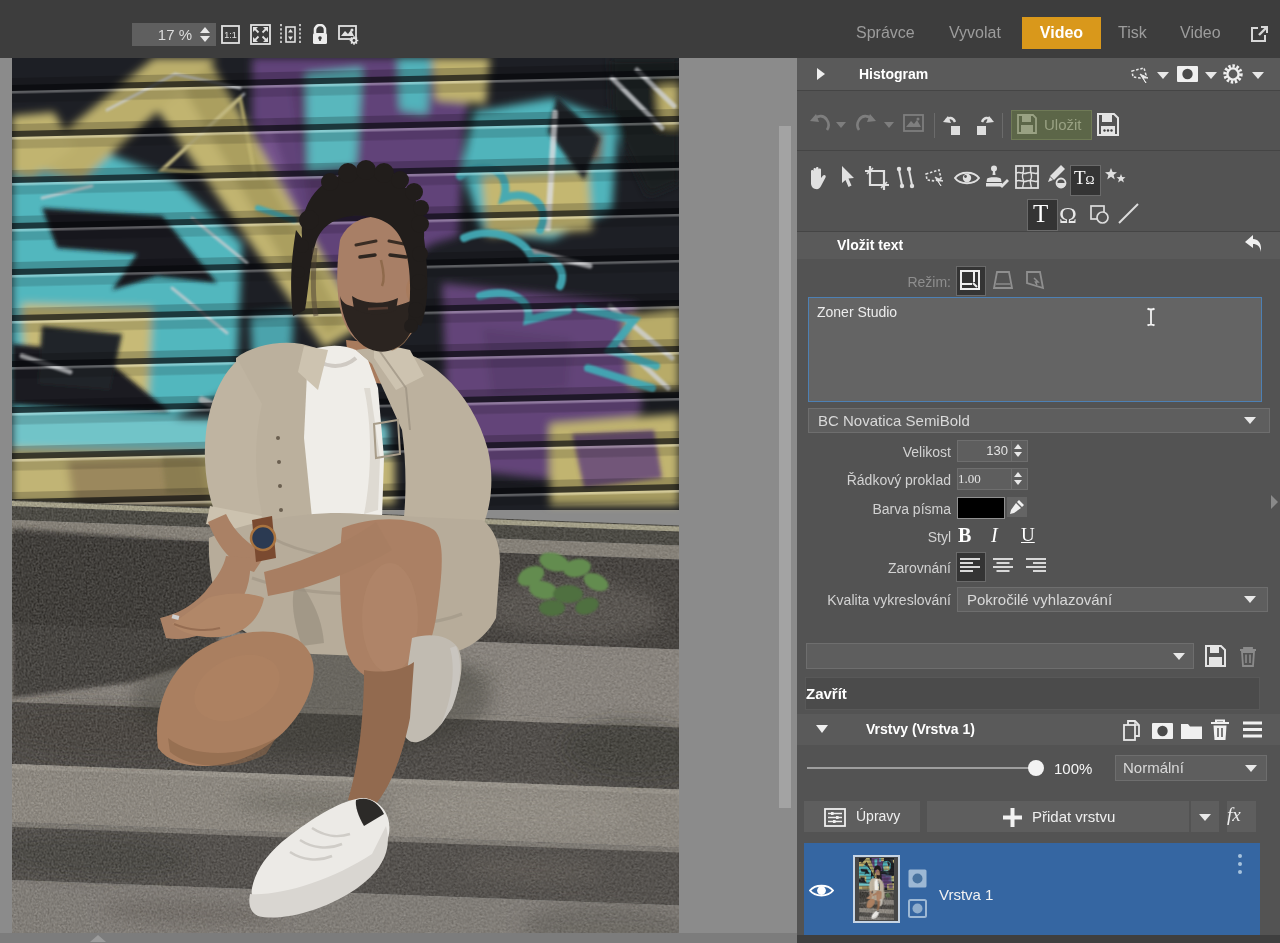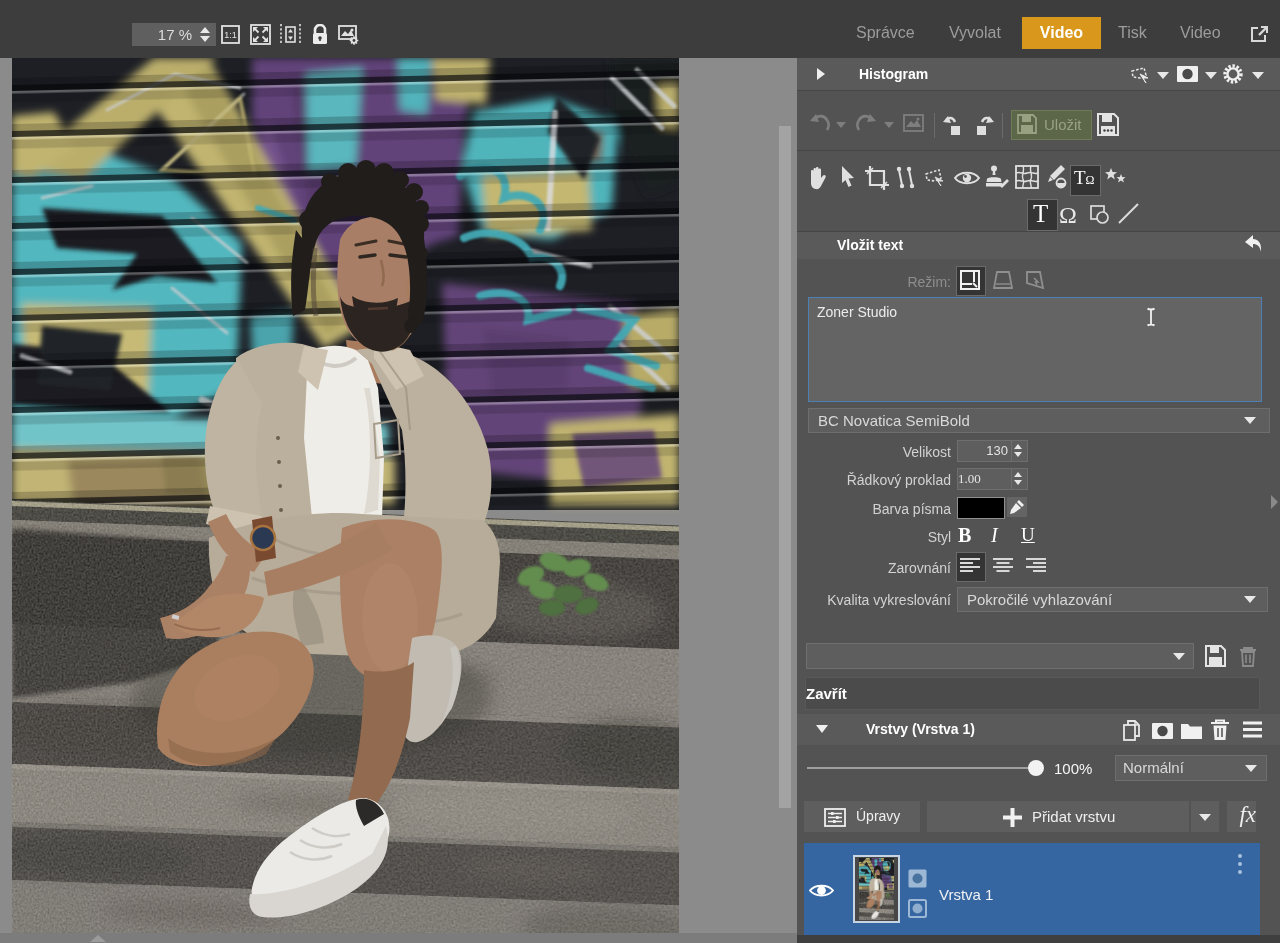--- a/index.html
+++ b/index.html
@@ -620,21 +620,21 @@
       </g>
     </svg>
   <div class="abs" style="left:59px;top:750px;color:#efefef;font-size:14px;">Úpravy</div>
   <div class="btn" style="left:130px;top:743px;width:262px;height:31px;"></div>
   <svg class="abs" style="left:206px;top:750px" width="19" height="19" viewBox="0 0 19 19">
       <path d="M7.5,0 L11.5,0 L11.5,7.5 L19,7.5 L19,11.5 L11.5,11.5 L11.5,19 L7.5,19 L7.5,11.5 L0,11.5 L0,7.5 L7.5,7.5 Z" fill="#f2f2f2"></path>
     </svg>
   <div class="abs" style="left:235px;top:750px;color:#efefef;font-size:15px;">Přidat vrstvu</div>
   <div class="btn" style="left:394px;top:743px;width:28px;height:31px;"></div>
   <div class="dda" style="left:402px;top:756px;"></div>
-  <div class="btn" style="left:430px;top:743px;width:29px;height:31px;font-style:italic;font-size:23px;text-align:right;line-height:28px;font-family:'Liberation Serif',serif;">fx</div>
+  <div class="btn" style="left:430px;top:743px;width:29px;height:31px;font-style:italic;font-size:19px;text-align:left;line-height:28px;font-family:'Liberation Serif',serif;">fx</div>
 
   <div class="abs" style="left:7px;top:785px;width:456px;height:92px;background:#3566a2;"></div>
   <svg class="abs" style="left:12px;top:824px" width="25" height="17" viewBox="0 0 25 17">
       <path d="M1,8.5 C6,2 19,2 24,8.5 C19,15 6,15 1,8.5 Z" fill="none" stroke="#fff" stroke-width="2"></path>
       <circle cx="12.5" cy="8.5" r="4.4" fill="#fff"></circle>
     </svg>
   <div class="abs" style="left:56px;top:797px;width:43px;height:64px;background:#474747;border:2px solid #c6d4e4;overflow:hidden;">
       <svg style="position:absolute;left:4px;top:1px" width="35" height="62" viewBox="0 0 667 875" preserveAspectRatio="none">
         <use href="#ph"></use>
       </svg>

